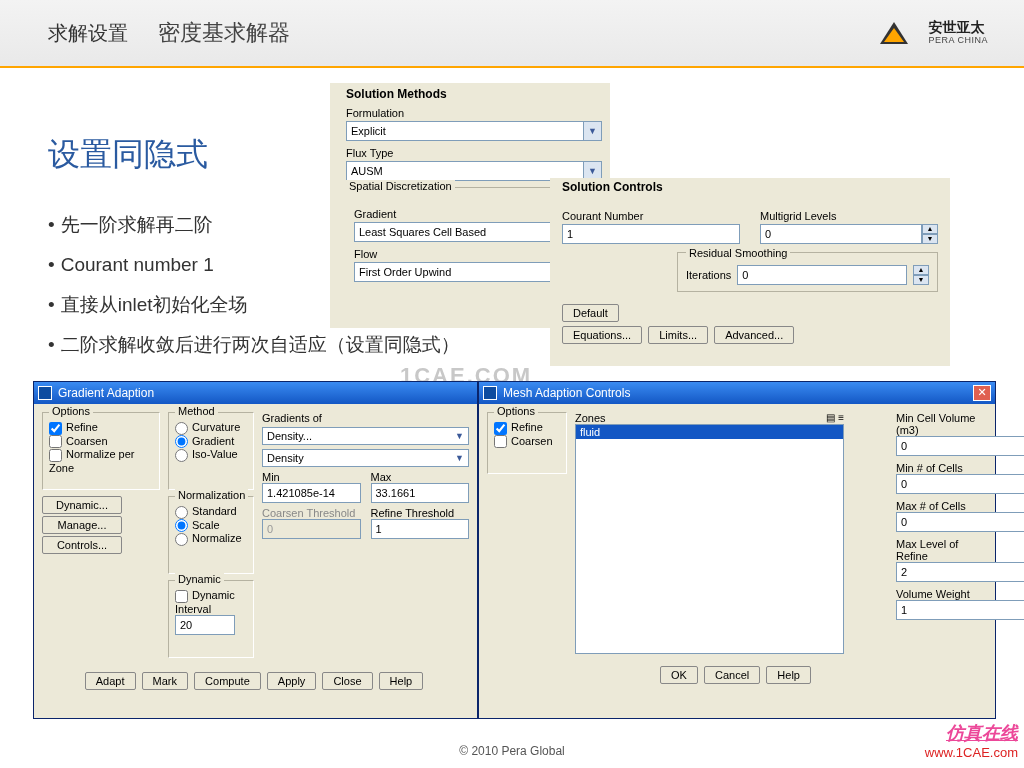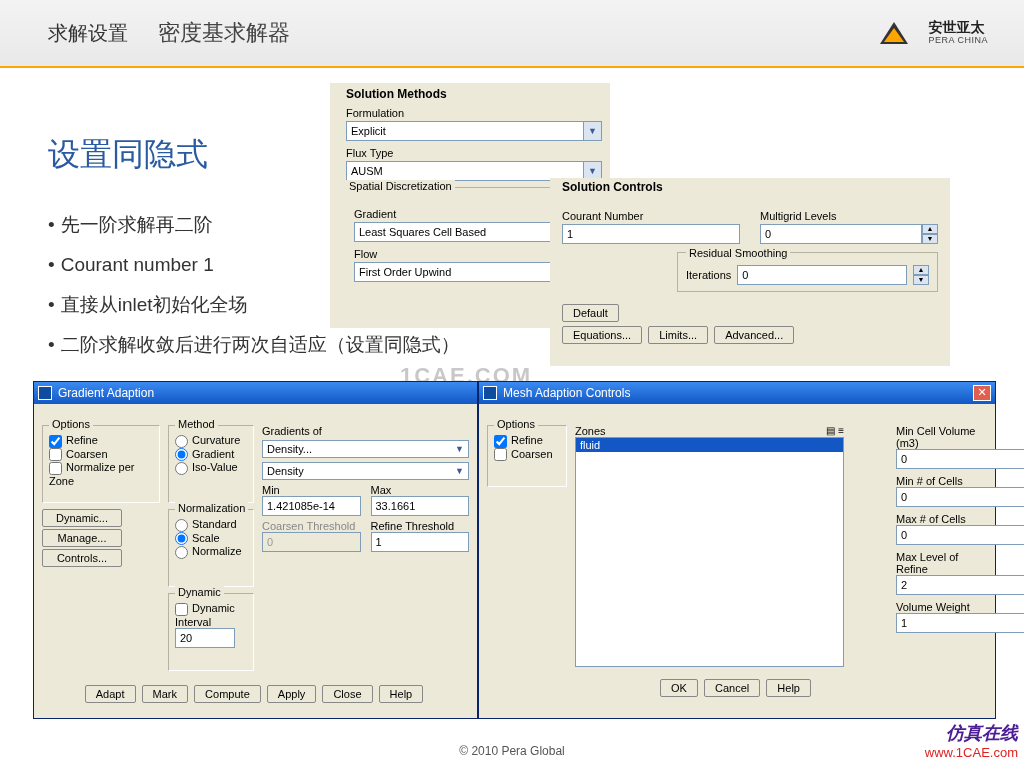--- a/index.html
+++ b/index.html
@@ -37,21 +37,21 @@
   .ctrl-row { display:flex; gap:20px; }
   .ctrl-col { flex:1; }
   .residual-box { border:1px solid #b5b2a1; padding:6px 8px; margin-top:8px; margin-left:115px; }
   .residual-legend { background:#ece9d8; position:relative; top:-12px; padding:0 3px; display:inline-block; }
   .btns-row { margin-top: 10px; }
 
   .win { position:absolute; background:#ece9d8; border:1px solid #0a246a; font-family: Tahoma,Arial,sans-serif; font-size:11px; }
   .titlebar { height:22px; background:linear-gradient(#3a8bf2,#1357c4); color:#fff; display:flex; align-items:center; padding:0 4px; font-size:12px; }
   .titleicon { width:14px; height:14px; background:#0e4ca0; margin-right:6px; display:inline-block; border:1px solid #fff; }
   .closex { margin-left:auto; width:18px; height:16px; background:#e06050; border:1px solid #fff; color:#fff; text-align:center; line-height:13px; font-size:11px; }
-  .win-body { padding:8px;margin-top:13px; }
+  .win-body { padding:8px; }
   .w-grad { left:33px; top:313px; width:445px; height:338px; }
   .w-mesh { left:478px; top:313px; width:518px; height:338px; }
   .group { border:1px solid #fff; border-left-color:#b5b2a1; border-top-color:#b5b2a1; padding:8px 6px 6px 6px; position:relative; margin-bottom:6px; }
   .group-legend { position:absolute; top:-8px; left:6px; background:#ece9d8; padding:0 3px; }
   .cb, .rb { margin-right:4px; vertical-align:middle; }
   .grad-flex { display:flex; gap:8px; }
   .grad-col1 { width:118px; }
   .grad-col2 { width:86px; }
   .grad-col3 { flex:1; }
   .btn-row-bottom { text-align:center; margin-top:6px; }
@@ -65,21 +65,21 @@
   .mesh-flex { display:flex; gap:8px; }
   .mesh-col1 { width:80px; }
   .mesh-col2 { flex:1; }
   .mesh-col3 { width:135px; }
   .vfield { margin-bottom:6px;padding-left:44px; }
   .vfield .row { display:flex; }
   .vfield .txtbox { flex:1; }
 
   .footer { position:absolute; bottom:10px; width:100%; text-align:center; font-size:12px; color:#555; }
   .watermark-r { position:absolute; right:6px; bottom:6px; text-align:right; line-height:1.3; }
-  .wm-cn { color:#4c1d95; font-size:18px; font-weight:bold; font-style:italic; }
+  .wm-cn { color:#ec4899; font-size:18px; font-weight:bold; font-style:italic;text-decoration:underline; }
   .wm-url { color:#d22; font-size:13px; }
   .faint { position:absolute; left:400px; top:295px; color:#c8c8c8; font-size:22px; font-weight:bold; letter-spacing:2px; }
 </style>
 </head>
 <body>
 
 <div class="header">
   <span class="title-main">求解设置</span>
   <span class="title-sub">密度基求解器</span>
   <div class="logo">

